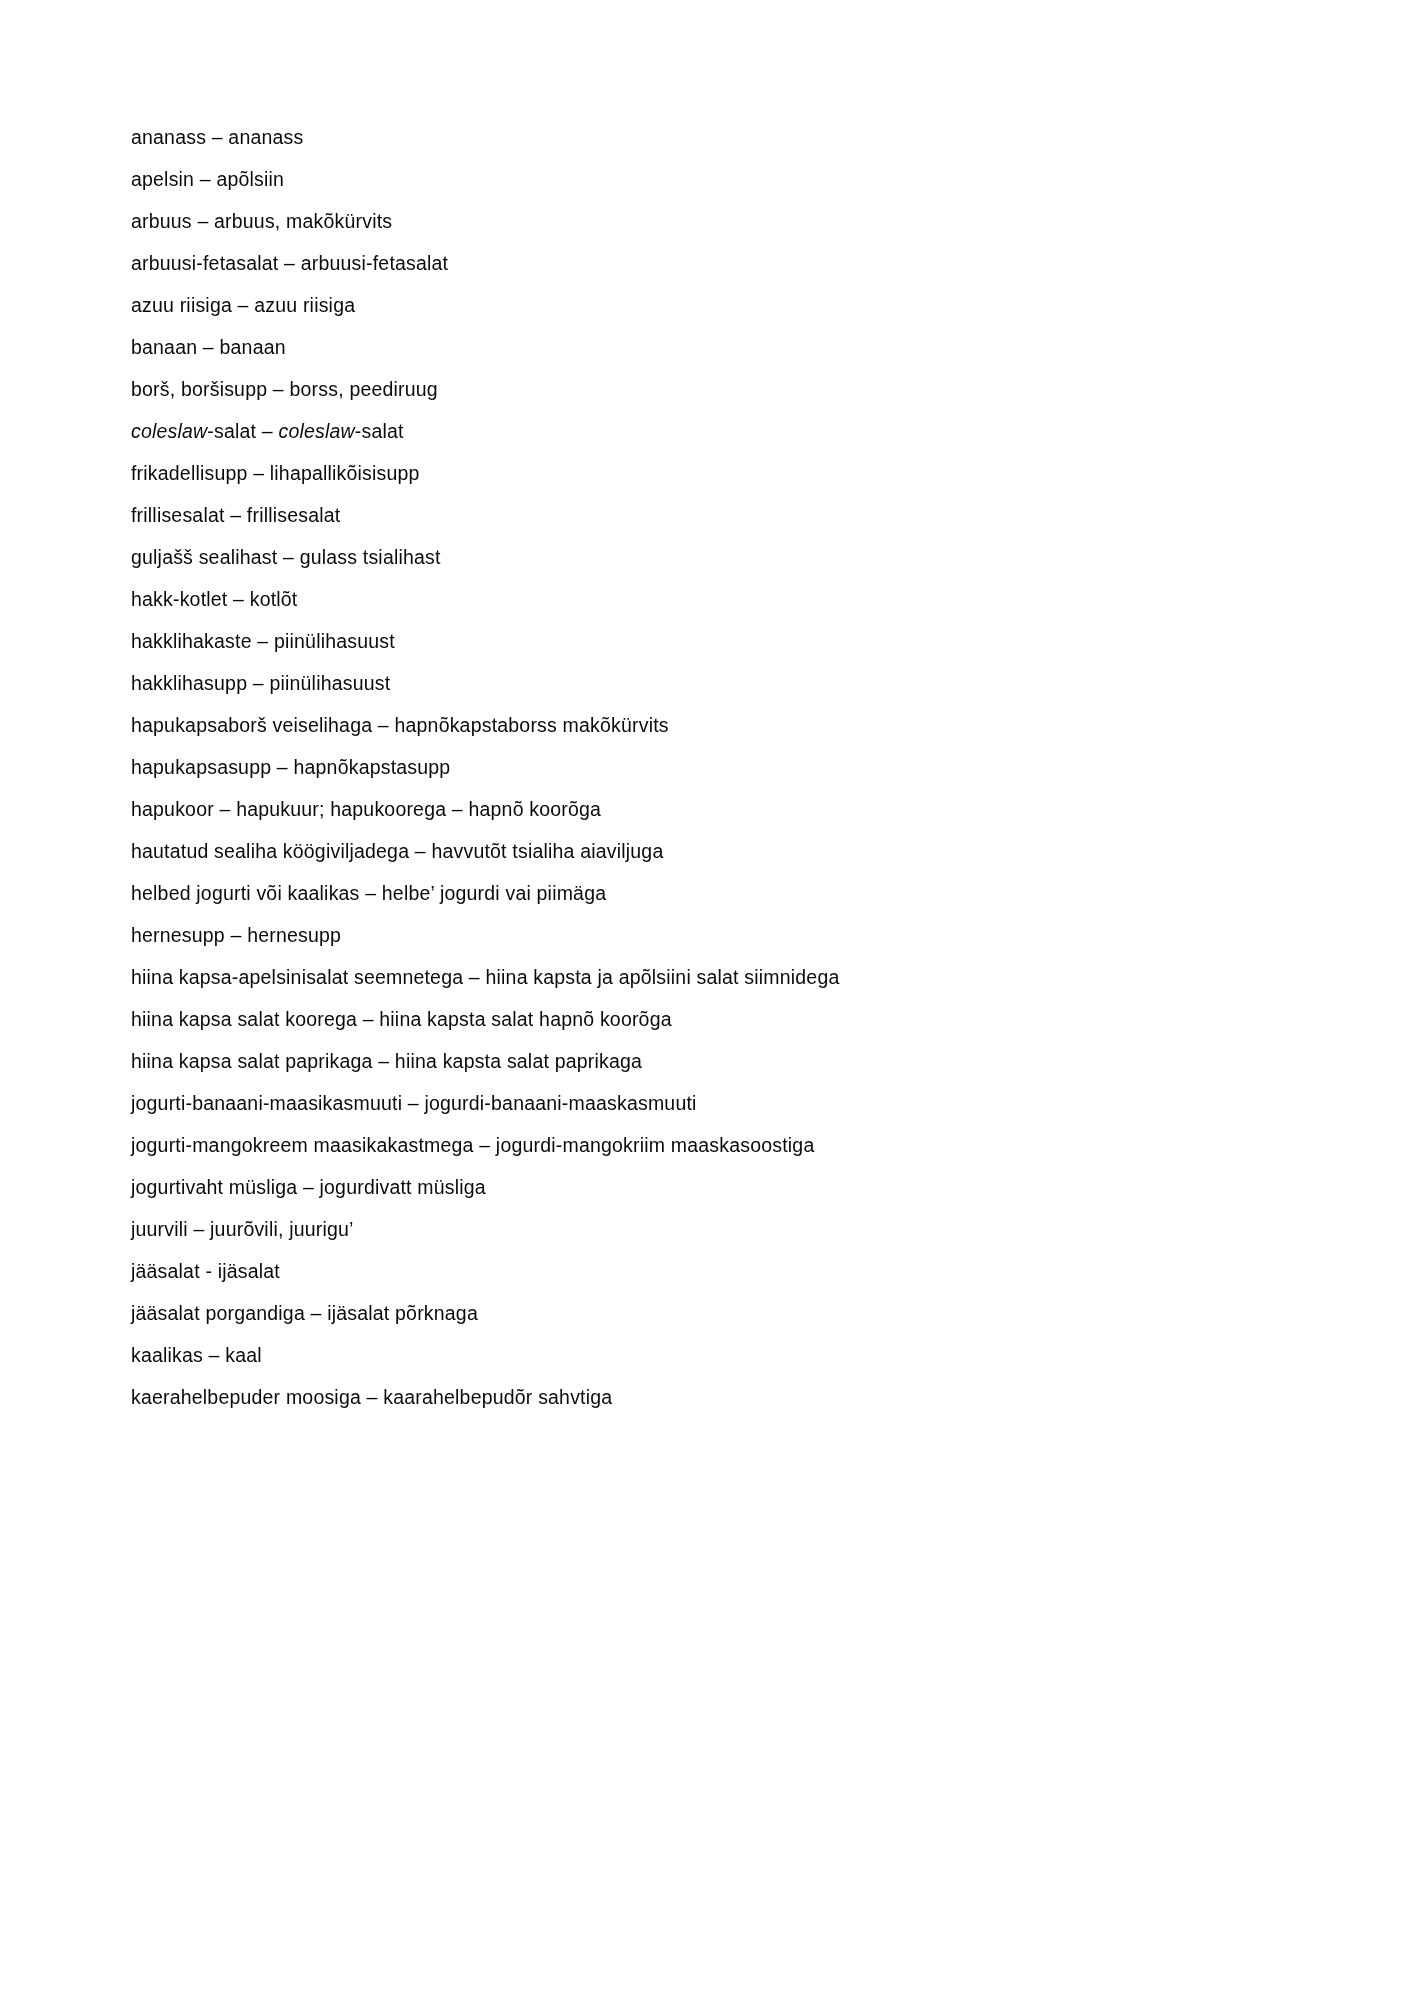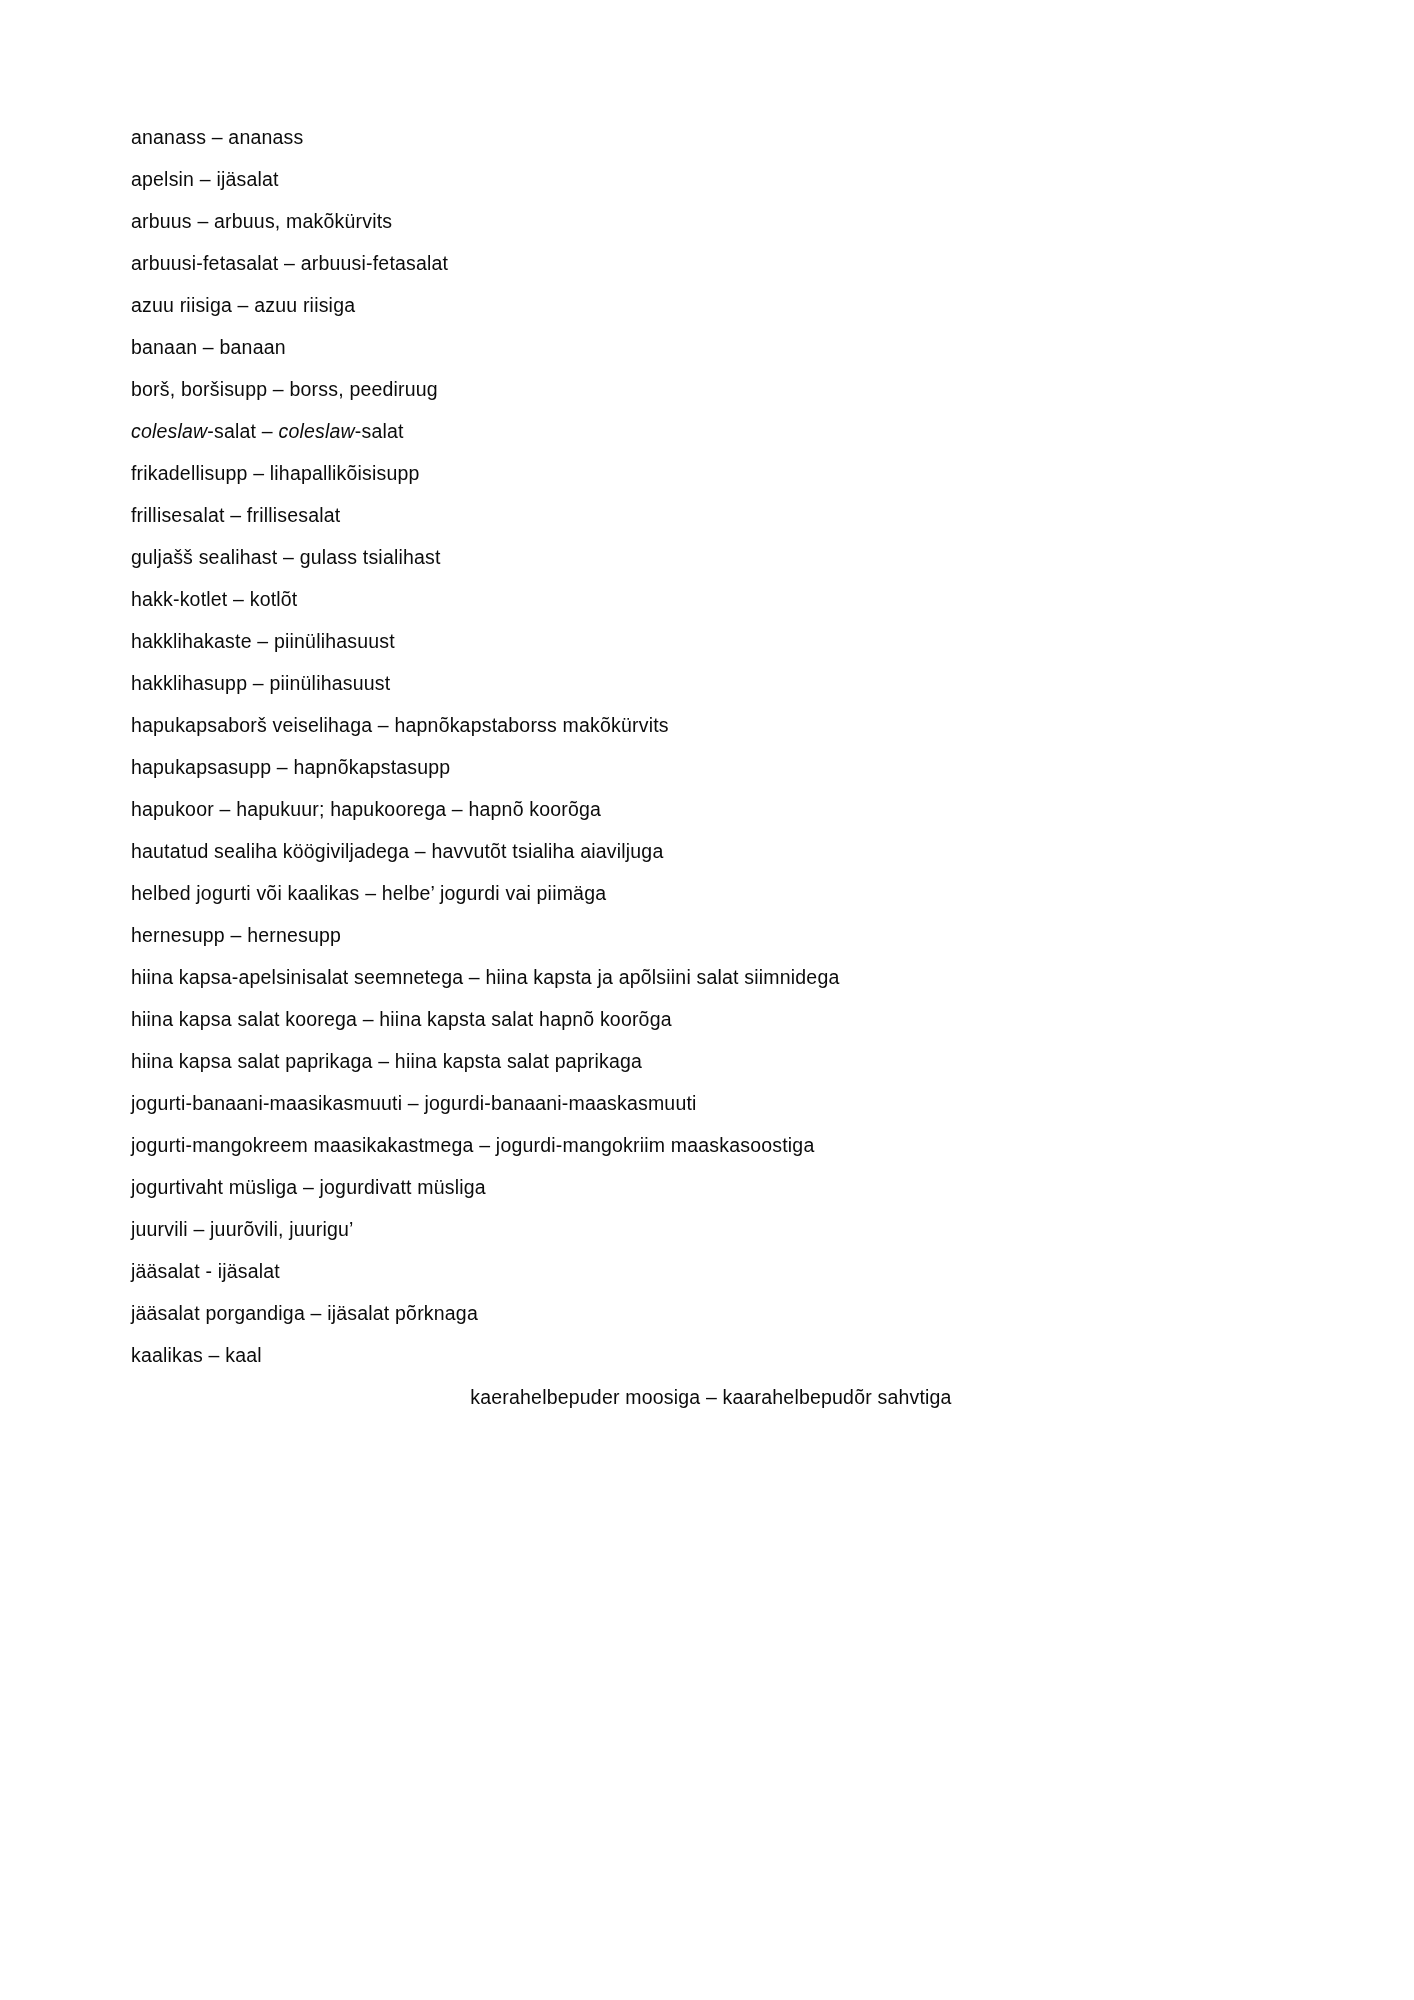--- a/index.html
+++ b/index.html
@@ -32,32 +32,31 @@
   .entry {
     font-size: 19.5px;
     line-height: 1.0;
     letter-spacing: 0.01em;
     margin: 0 0 22.5px 0;
     white-space: nowrap;
     color: #0b0b0b;
   }
   .entry:last-child {
     margin-bottom: 12px;
-    text-align: center;
   }
   .entry i {
   }
 </style>
 </head>
 <body>
 
 <div class="page">
   <div class="glossary" id="glossary-list">
       <p class="entry">ananass – ananass</p>
-      <p class="entry">apelsin – ijäsalat</p>
+      <p class="entry">apelsin – apõlsiin</p>
       <p class="entry">arbuus – arbuus, makõkürvits</p>
       <p class="entry">arbuusi-fetasalat – arbuusi-fetasalat</p>
       <p class="entry">azuu riisiga – azuu riisiga</p>
       <p class="entry">banaan – banaan</p>
       <p class="entry">borš, boršisupp – borss, peediruug</p>
       <p class="entry"><i>coleslaw</i><span>-salat – </span><i>coleslaw</i><span>-salat</span></p>
       <p class="entry">frikadellisupp – lihapallikõisisupp</p>
       <p class="entry">frillisesalat – frillisesalat</p>
       <p class="entry">guljašš sealihast – gulass tsialihast</p>
       <p class="entry">hakk-kotlet – kotlõt</p>

